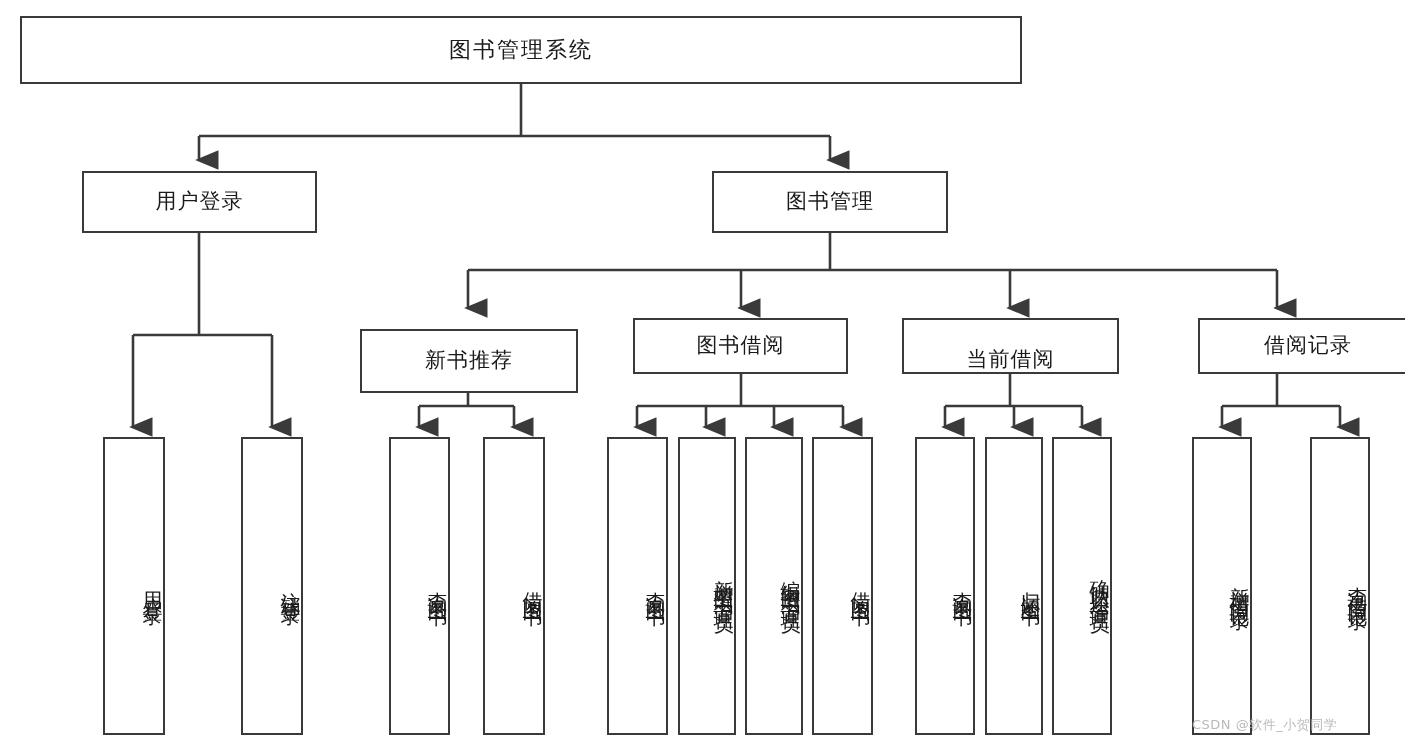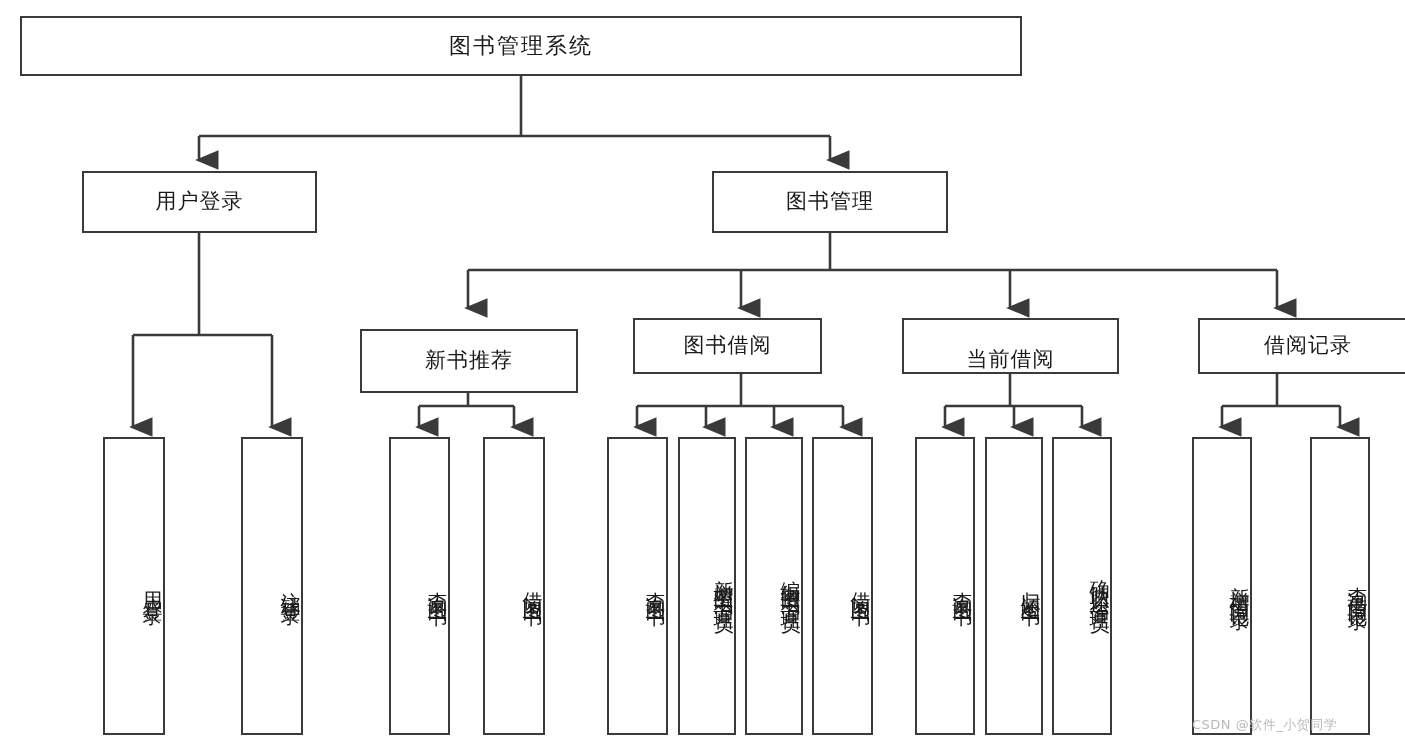--- a/index.html
+++ b/index.html
@@ -118,35 +118,35 @@
       <path d="M 1014 406 L 1014 427" marker-end="url(#arrow)"></path>
       <path d="M 1082 406 L 1082 427" marker-end="url(#arrow)"></path>
 
       <path d="M 1277 374 L 1277 406"></path>
       <path d="M 1222 406 L 1340 406"></path>
       <path d="M 1222 406 L 1222 427" marker-end="url(#arrow)"></path>
       <path d="M 1340 406 L 1340 427" marker-end="url(#arrow)"></path>
     </g>
   </svg>
 
-  <div class="node horiz root" style="left:20px; top:16px; width:1002px; height:60px;text-align:center;">
+  <div class="node horiz root" style="left:20px; top:16px; width:1002px; height:68px;text-align:center;">
     <span>图书管理系统</span>
   </div>
 
   <div class="node horiz" style="left:82px; top:171px; width:235px; height:62px;">
     <span>用户登录</span>
   </div>
   <div class="node horiz" style="left:712px; top:171px; width:236px; height:62px;align-items:center;">
     <span>图书管理</span>
   </div>
 
   <div class="node horiz" style="left:360px; top:318px; width:218px; height:64px;margin-top:11px;">
     <span>新书推荐</span>
   </div>
-  <div class="node horiz" style="left:633px; top:318px; width:189px; height:56px;">
+  <div class="node horiz" style="left:633px; top:318px; width:215px; height:56px;">
     <span>图书借阅</span>
   </div>
   <div class="node horiz" style="left:902px; top:318px; width:217px; height:56px;align-items:flex-end;">
     <span>当前借阅</span>
   </div>
   <div class="node horiz" style="left:1170px; top:318px; width:220px; height:56px;margin-left:28px;">
     <span>借阅记录</span>
   </div>
 
   <div class="node vert" style="left:103px; top:437px; width:62px; height:298px;">

